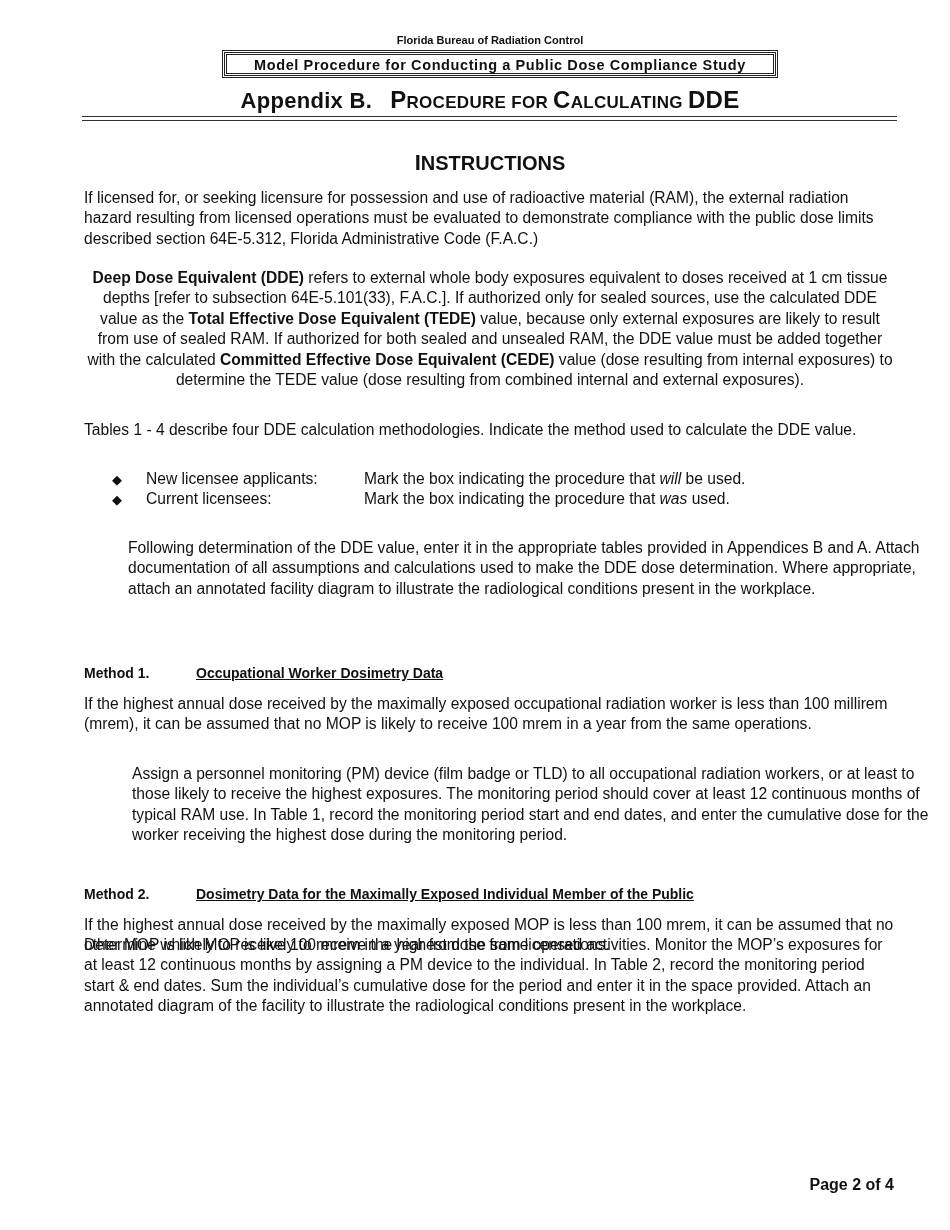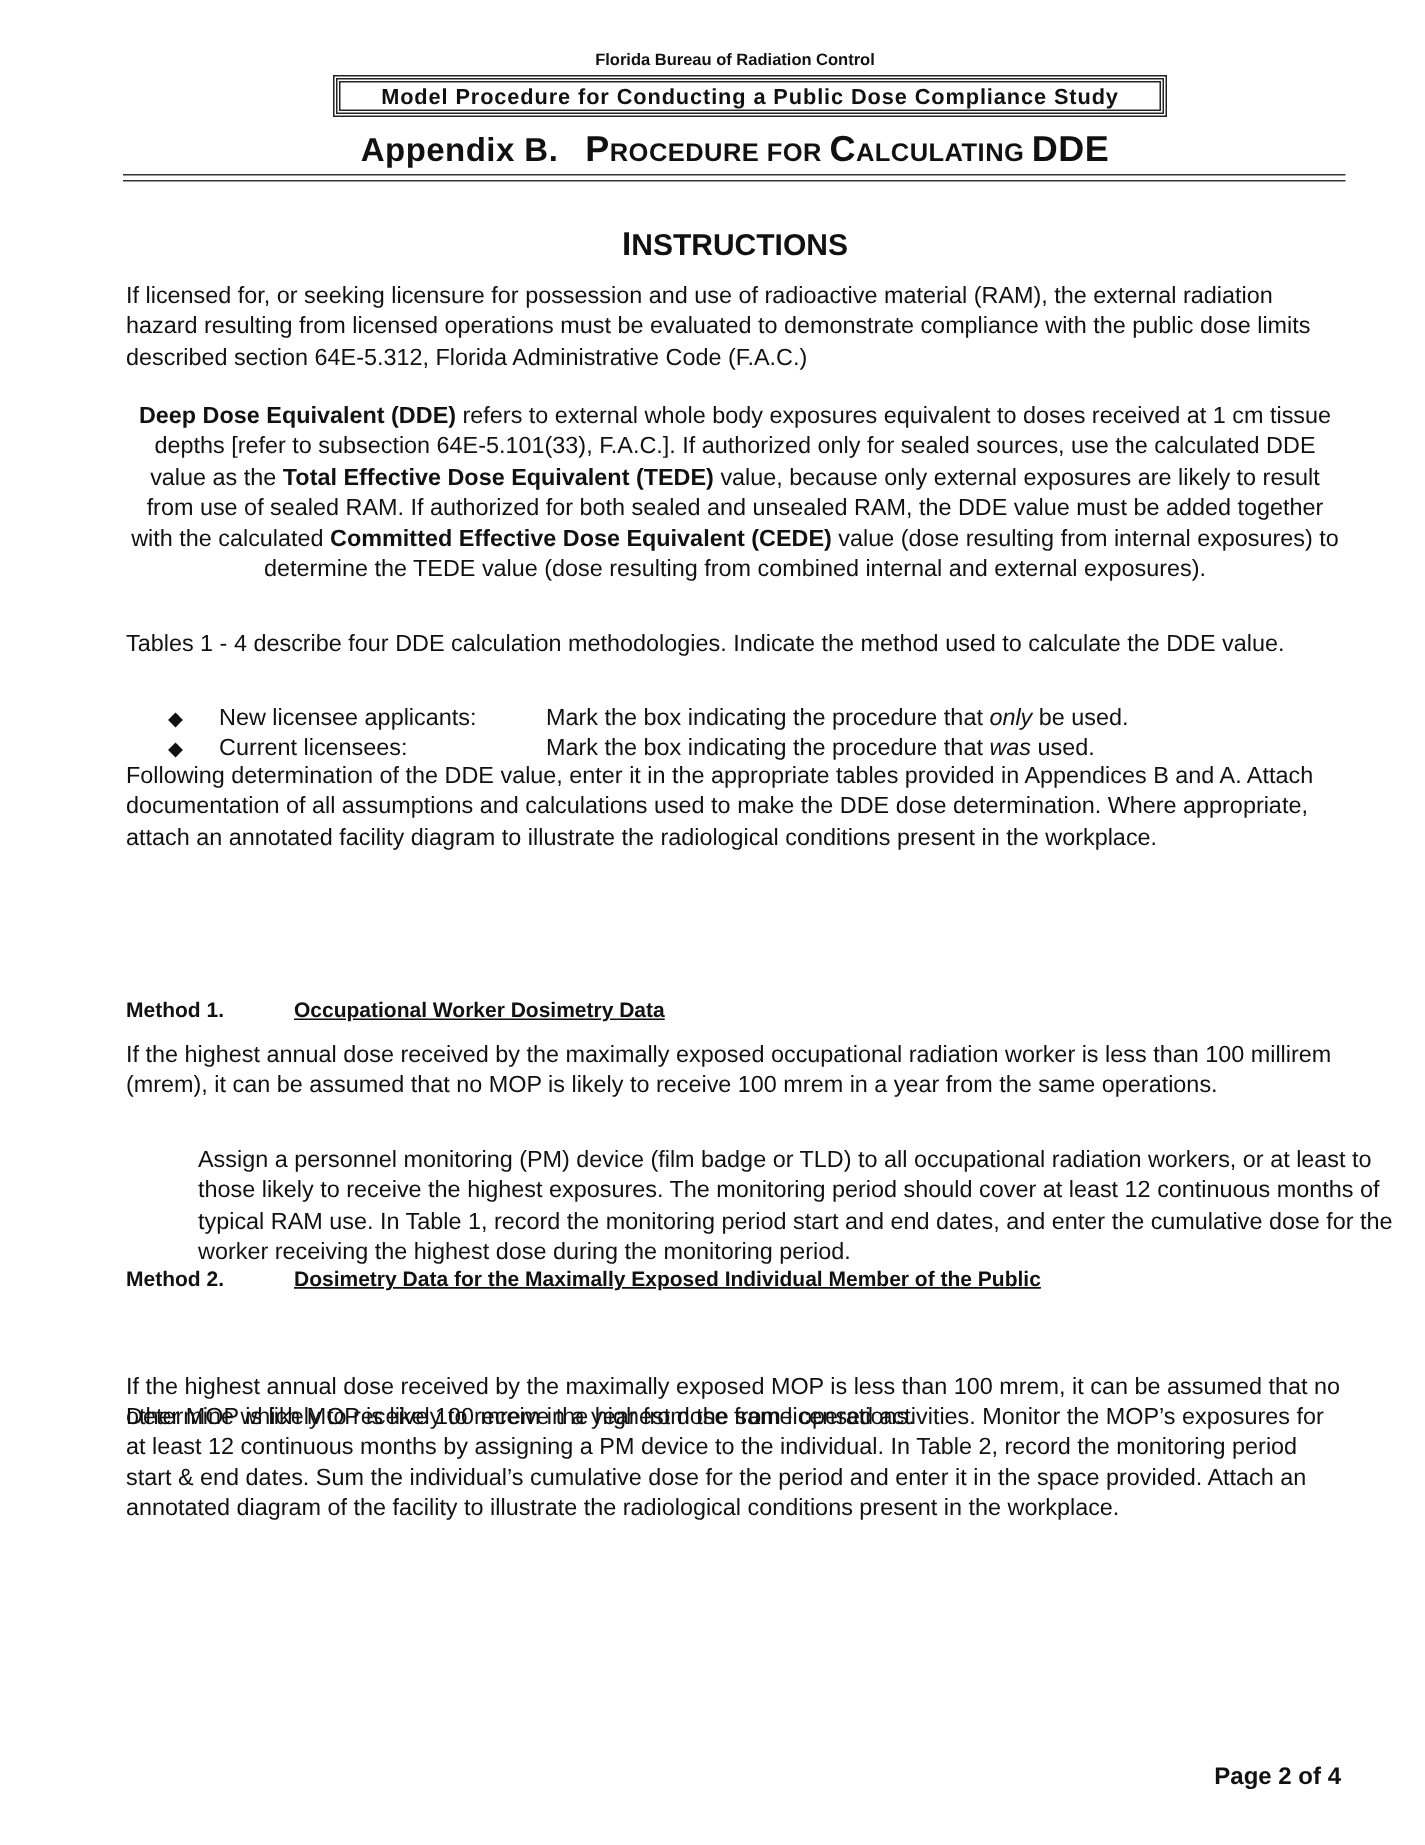--- a/index.html
+++ b/index.html
@@ -75,41 +75,41 @@
 
 <div class="content" style="top:268px;text-align:center;">
   <p><b>Deep Dose Equivalent (DDE)</b><span> refers to external whole body exposures equivalent to doses received at 1 cm tissue depths [refer to subsection 64E-5.101(33), F.A.C.].  If authorized only for sealed sources, use the calculated DDE value as the </span><b>Total Effective Dose Equivalent (TEDE)</b><span> value, because only external exposures are likely to result from use of sealed RAM.  If authorized for both sealed and unsealed RAM, the DDE value must be added together with the calculated </span><b>Committed Effective Dose Equivalent (CEDE)</b><span> value (dose resulting from internal exposures) to determine the TEDE value (dose resulting from combined internal and external exposures).</span></p>
 </div>
 
 <div class="content" style="top:420px;">
   <p>Tables 1 - 4 describe four DDE calculation methodologies.  Indicate the method used to calculate the DDE value.</p>
 </div>
 
 <div class="bul" style="top:469px;">
-  <span class="glyph">◆</span><span class="who">New licensee applicants:</span><span>Mark the box indicating the procedure that </span><i>only</i><span> be used.</span>
+  <span class="glyph">◆</span><span class="who">New licensee applicants:</span><span>Mark the box indicating the procedure that </span><i>will</i><span> be used.</span>
 </div>
 <div class="bul" style="top:489px;">
   <span class="glyph">◆</span><span class="who">Current licensees:</span><span>Mark the box indicating the procedure that </span><i>was</i><span> used.</span>
 </div>
 
-<div class="content" style="top:508px;">
+<div class="content" style="top:538px;margin-left:44px;">
   <p>Following determination of the DDE value, enter it in the appropriate tables provided in Appendices B and A.  Attach documentation of all assumptions and calculations used to make the DDE dose determination.  Where appropriate, attach an annotated facility diagram to illustrate the radiological conditions present in the workplace.</p>
 </div>
 
 <div class="method" style="top:662px;">
   <span class="num">Method 1.</span><span class="ttl">Occupational Worker Dosimetry Data</span>
 </div>
 <div class="content" style="top:694px;">
   <p>If the highest annual dose received by the maximally exposed occupational radiation worker is less than 100 millirem (mrem), it can be assumed that no MOP is likely to receive 100 mrem in a year from the same operations.</p>
 </div>
 <div class="content" style="top:764px;margin-left:48px;">
   <p>Assign a personnel monitoring (PM) device (film badge or TLD) to all occupational radiation workers, or at least to those likely to receive the highest exposures.  The monitoring period should cover at least 12 continuous months of typical RAM use.  In Table 1, record the monitoring period start and end dates, and enter the cumulative dose for the worker receiving the highest dose during the monitoring period.</p>
 </div>
 
-<div class="method" style="top:841px;text-decoration:underline;">
+<div class="method" style="top:883px;">
   <span class="num">Method 2.</span><span class="ttl">Dosimetry Data for the Maximally Exposed Individual Member of the Public</span>
 </div>
 <div class="content" style="top:915px;">
   <p>If the highest annual dose received by the maximally exposed MOP is less than 100 mrem, it can be assumed that no other MOP is likely to receive 100 mrem in a year from the same operations.</p>
 </div>
 <div class="content" style="top:935px;">
   <p>Determine which MOP is likely to receive the highest dose from licensed activities.  Monitor the MOP’s exposures for at least 12 continuous months by assigning a PM device to the individual.  In Table 2, record the monitoring period start &amp; end dates.  Sum the individual’s cumulative dose for the period and enter it in the space provided.  Attach an annotated diagram of the facility to illustrate the radiological conditions present in the workplace.</p>
 </div>
 
 <div class="pagefoot">Page 2 of 4</div>

